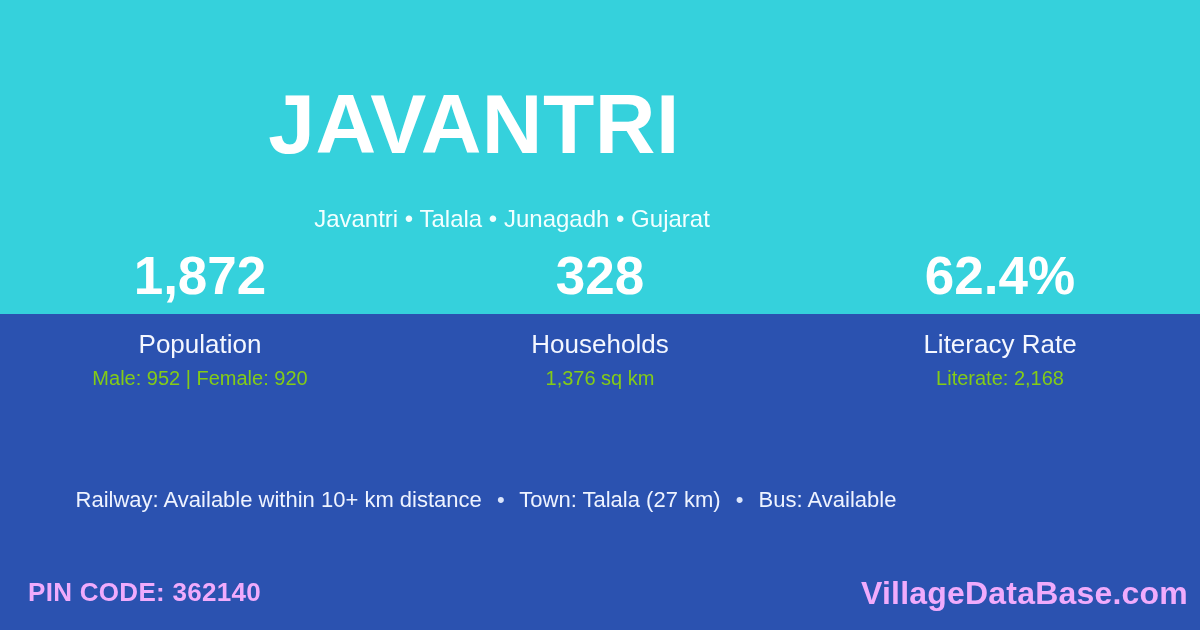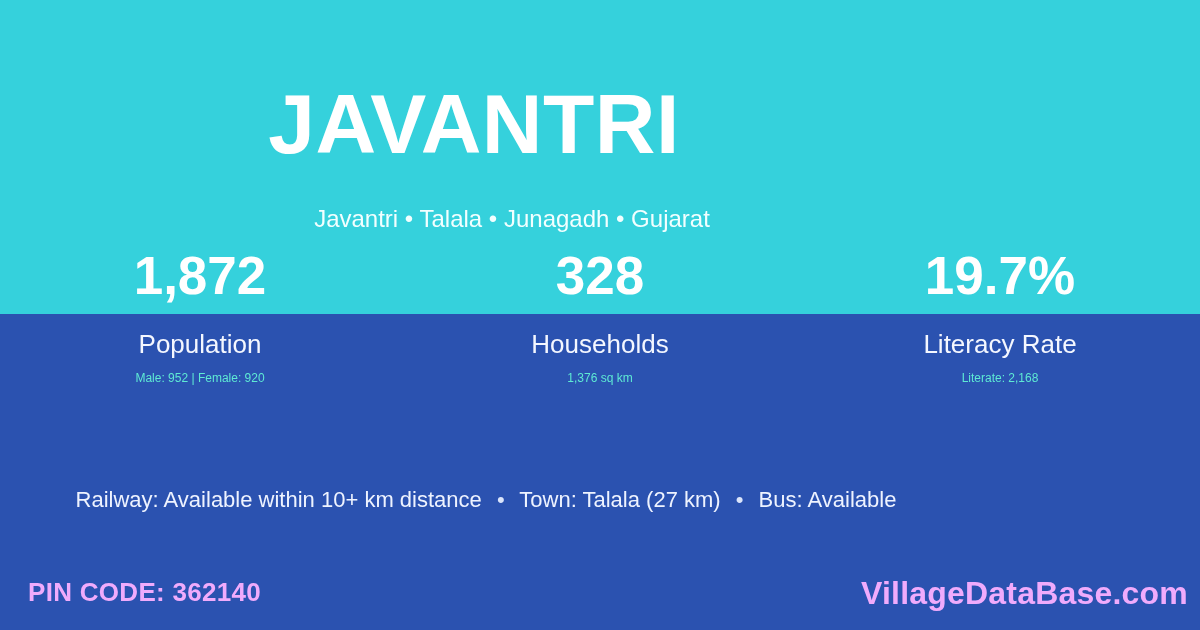--- a/index.html
+++ b/index.html
@@ -86,24 +86,24 @@
   .stat-label {
     margin-top: 19px;
     font-size: 26px;
     line-height: 32px;
     font-weight: 400;
     color: #f4f7ff;
     white-space: nowrap;
   }
   .stat-sub {
     margin-top: 7px;
-    font-size: 12px;
+    font-size: 20px;
     line-height: 22px;
     font-weight: 400;
-    color: #5eead4;
+    color: #84cc16;
     white-space: nowrap;
   }
 
   
   .facilities-line {
     position: absolute;
     left: 0;
     top: 485px;
     width: 972px;
     text-align: center;
@@ -161,21 +161,21 @@
       <div class="stat-sub">Male: 952 | Female: 920</div>
     </div>
 
     <div class="stat-cell">
       <div class="stat-value">328</div>
       <div class="stat-label">Households</div>
       <div class="stat-sub">1,376 sq km</div>
     </div>
 
     <div class="stat-cell">
-      <div class="stat-value">19.7%</div>
+      <div class="stat-value">62.4%</div>
       <div class="stat-label">Literacy Rate</div>
       <div class="stat-sub">Literate: 2,168</div>
     </div>
 
   </div>
 
   <div class="facilities-line">
     <span>Railway: Available within 10+ km distance</span>
     <span class="sep">•</span>
     <span>Town: Talala (27 km)</span>

